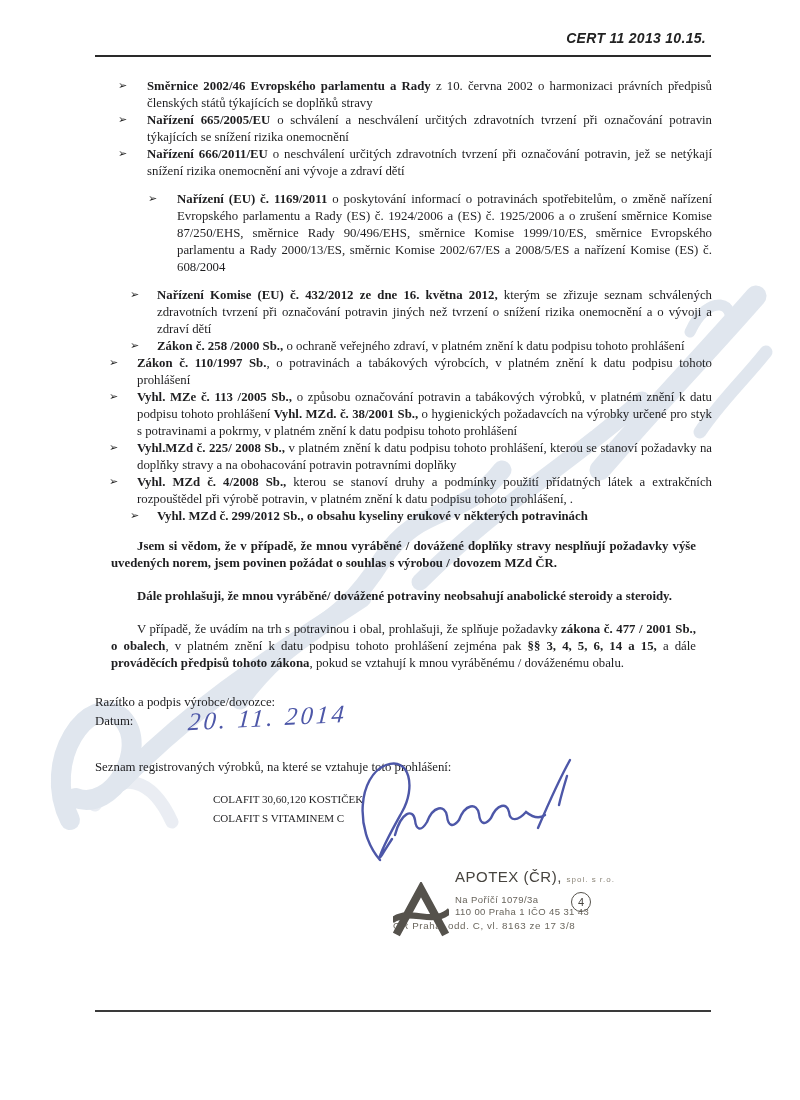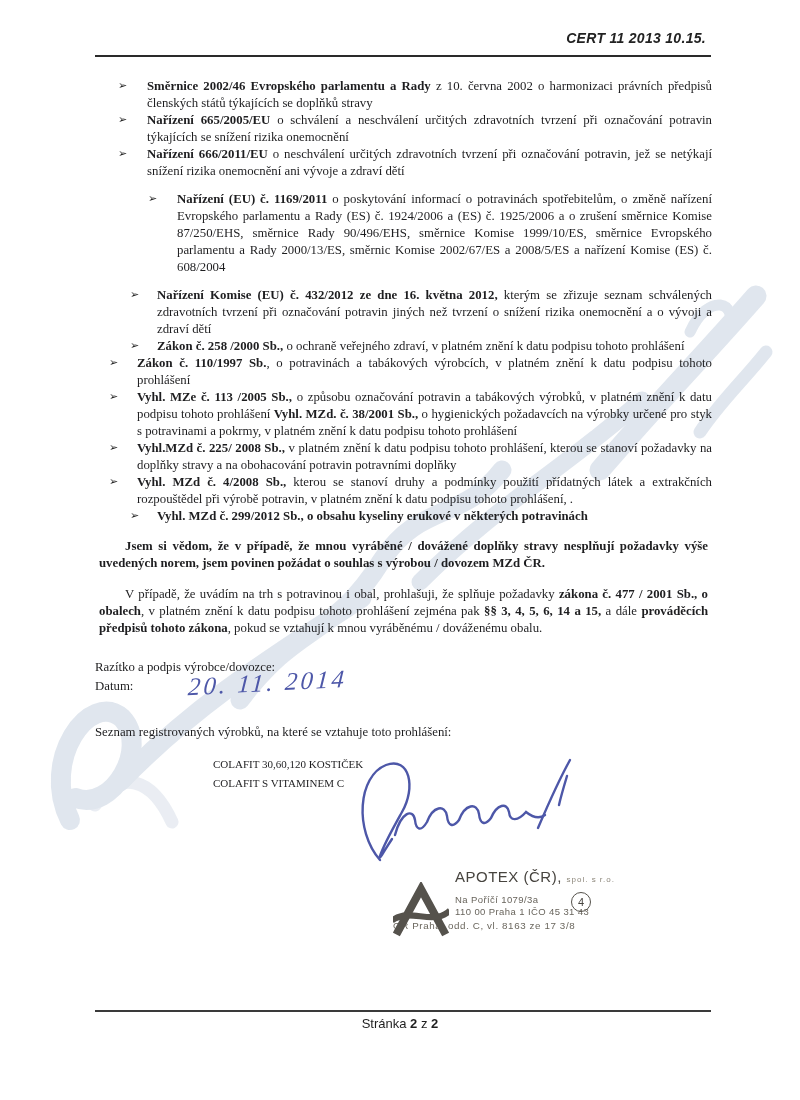--- a/index.html
+++ b/index.html
@@ -22,21 +22,21 @@
     position:absolute;left:95px;top:78px;width:617px;z-index:1;
     font-size:12.8px;line-height:17px;
   }
   .li{position:relative;text-align:justify;}
   .li .arrow{position:absolute;top:-1px;font-size:11px;color:#222;}
   .ind-a{padding-left:42px;} .ind-a .arrow{left:14px;}
   .ind-b{padding-left:52px;} .ind-b .arrow{left:23px;}
   .ind-b2{padding-left:62px;}.ind-b2 .arrow{left:35px;}
   .ind-c{padding-left:82px;} .ind-c .arrow{left:53px;}
   .gap{margin-top:11px;}
-  .para{margin:4px;text-align:justify;}
+  .para{margin:16px;text-align:justify;}
   .para.indent{text-indent:26px;}
   .para.bold{font-weight:bold;}
   .mt13{margin-top:13px;} .mt14{margin-top:14px;}
   .sigblock{margin-top:22px;}
   .datumrow{margin-top:2px;height:26px;}
   .hand{
     display:inline-block;margin-left:55px;vertical-align:top;margin-top:-4px;
     font-style:italic;font-size:25px;letter-spacing:3px;color:#4d57a8;
     transform:rotate(-3deg) skewX(-7deg);
   }
@@ -126,20 +126,21 @@
           <span class="arrow">➢</span>
           <div><b>Vyhl. MZd č. 4/2008 Sb.,</b><span> kterou se stanoví druhy a podmínky použití přídatných látek a extrakčních rozpouštědel při výrobě potravin, v platném znění k datu podpisu tohoto prohlášení, .</span></div>
         </div>
         <div class="li ind-b2">
           <span class="arrow">➢</span>
           <div><b>Vyhl. MZd č. 299/2012 Sb., o obsahu kyseliny erukové v některých potravinách</b></div>
         </div>
       </div>
 
     <p class="para bold indent mt13"><b>Jsem si vědom, že v případě, že mnou vyráběné / dovážené doplňky stravy nesplňují požadavky výše uvedených norem, jsem povinen požádat o souhlas s výrobou / dovozem MZd ČR.</b></p>
+    <p class="para bold indent mt14"><b>Dále prohlašuji, že mnou vyráběné/ dovážené potraviny neobsahují anabolické steroidy a steroidy.</b></p>
     <p class="para indent mt14"><span>V případě, že uvádím na trh s potravinou i obal, prohlašuji, že splňuje požadavky </span><b>zákona č. 477 / 2001 Sb., o obalech</b><span>, v platném znění k datu podpisu tohoto prohlášení zejména pak </span><b>§§ 3, 4, 5, 6, 14 a 15,</b><span> a dále </span><b>prováděcích předpisů tohoto zákona</b><span>, pokud se vztahují k mnou vyráběnému / dováženému obalu.</span></p>
 
     <div class="sigblock">
       <div>Razítko a podpis výrobce/dovozce:</div>
       <div class="datumrow">
         <span>Datum:</span><span class="hand">20. 11. 2014</span>
       </div>
     </div>
 
     <div class="seznam">Seznam registrovaných výrobků, na které se vztahuje toto prohlášení:</div>
@@ -167,20 +168,14 @@
       </g>
     </svg>
     <div class="line1"><span>APOTEX (ČR),</span>&nbsp;<span class="suffix">spol. s r.o.</span></div>
     <div class="badge">4</div>
     <div class="addr first">Na Poříčí 1079/3a</div>
     <div class="addr">110 00 Praha 1 IČO 45 31 43</div>
     <div class="addr reg">OR Praha, odd. C, vl. 8163 ze 17 3/8</div>
   </div>
 
   <div class="rule bottom"></div>
-  <div class="footer-text">
-    <span>Stránka</span>
-    <b>2</b>
-    <span>z</span>
-    <b>2</b>
-  </div>
 
 </div>
 
 </body></html>

